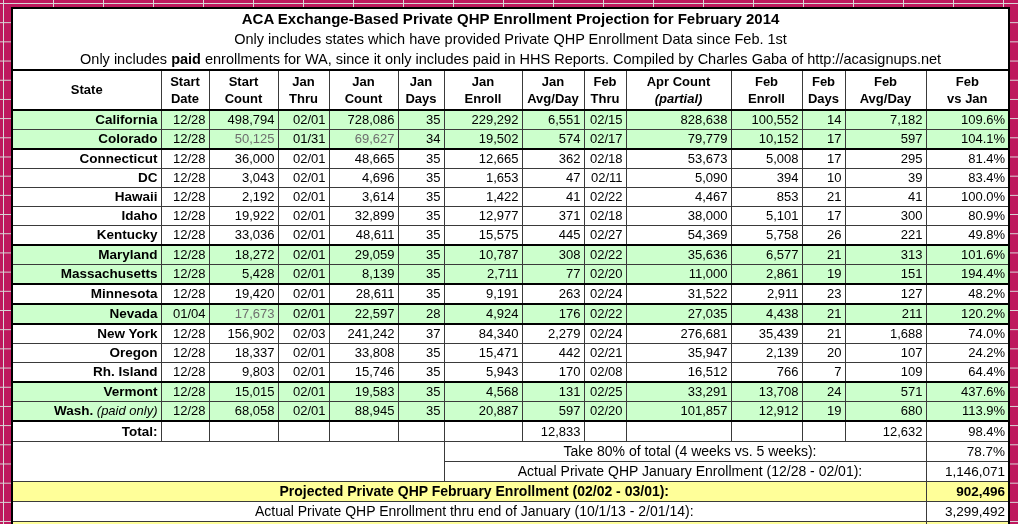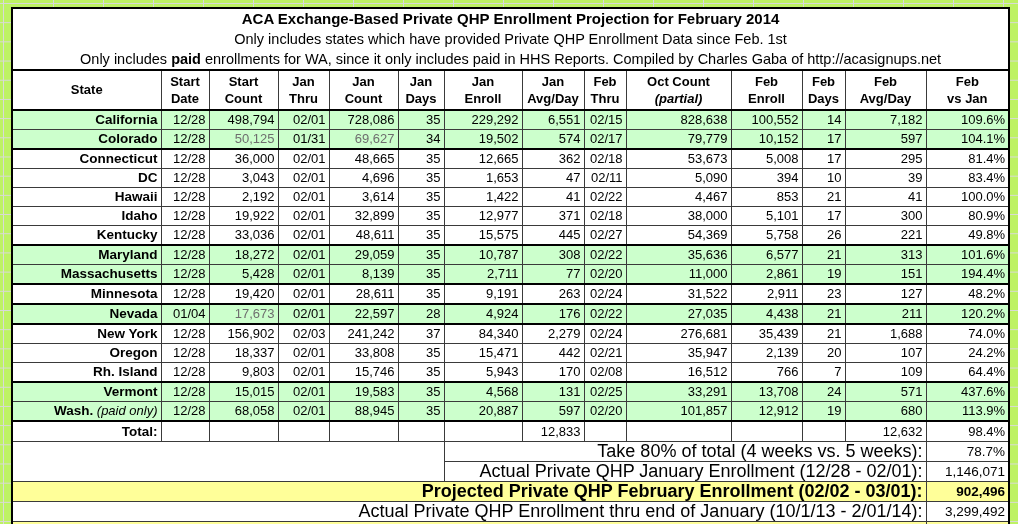--- a/index.html
+++ b/index.html
@@ -1,17 +1,17 @@
 <!DOCTYPE html>
 <html><head>
 <meta charset="utf-8">
 <style>
   html,body{margin:0;padding:0;}
   body{width:1018px;height:524px;background:#ffffff;font-family:"Liberation Sans",sans-serif;}
-  .stage{position:relative;width:1018px;height:524px;overflow:hidden;background:#bef264;}
+  .stage{position:relative;width:1018px;height:524px;overflow:hidden;background:#be185d;}
   .grid-bg{position:absolute;inset:0;
     background-image:
       linear-gradient(to right,#d9d9d9 1px,transparent 1px),
       linear-gradient(to bottom,#d9d9d9 1px,transparent 1px);
     background-size:50px 19.2px;background-position:3px 3px;}
   table.sheet{position:absolute;left:11px;top:7px;width:997px;border-collapse:collapse;
     table-layout:fixed;background:#ffffff;border:2px solid #000;}
   td,th{padding:0 3px;font-size:13px;height:18px;line-height:18px;white-space:nowrap;
     overflow:hidden;border:1px solid #3a3a3a;color:#000;}
   
@@ -28,21 +28,21 @@
   td.state{text-align:right;font-weight:bold;font-size:13.5px;}
   td.ctr{text-align:right;}
   td.num{text-align:right;}
   td.bold{font-weight:normal;}
   td.gray{color:#6e6e6e;}
   .note{font-style:italic;font-size:13px;font-weight:normal;text-align:right;}
   tr.bt td{border-top:2px solid #000;}
   tr.bb td{border-bottom:2px solid #000;}
   
   tr.frow td{height:19px;line-height:19px;padding-left:13px;}
-  td.sum-label{text-align:right;font-size:18px;}
+  td.sum-label{text-align:center;font-size:14px;}
   td.sum-val{text-align:right;font-size:13.5px;}
   tr.yellow td{background:#ffff99;font-weight:bold;}
   td.merge-empty{border-top:none;border-bottom:none;border-left:none;background:#fff;}
 </style>
 </head>
 <body>
 
 <div class="stage">
   <div class="grid-bg"></div>
 
@@ -101,21 +101,21 @@
           </th>
           <th>
             <span class="l">Jan</span>
             <span class="l">Avg/Day</span>
           </th>
           <th>
             <span class="l">Feb</span>
             <span class="l">Thru</span>
           </th>
           <th>
-            <span class="l">Oct Count</span>
+            <span class="l">Apr Count</span>
             <span class="l ital">(partial)</span>
           </th>
           <th>
             <span class="l">Feb</span>
             <span class="l">Enroll</span>
           </th>
           <th>
             <span class="l">Feb</span>
             <span class="l">Days</span>
           </th>

